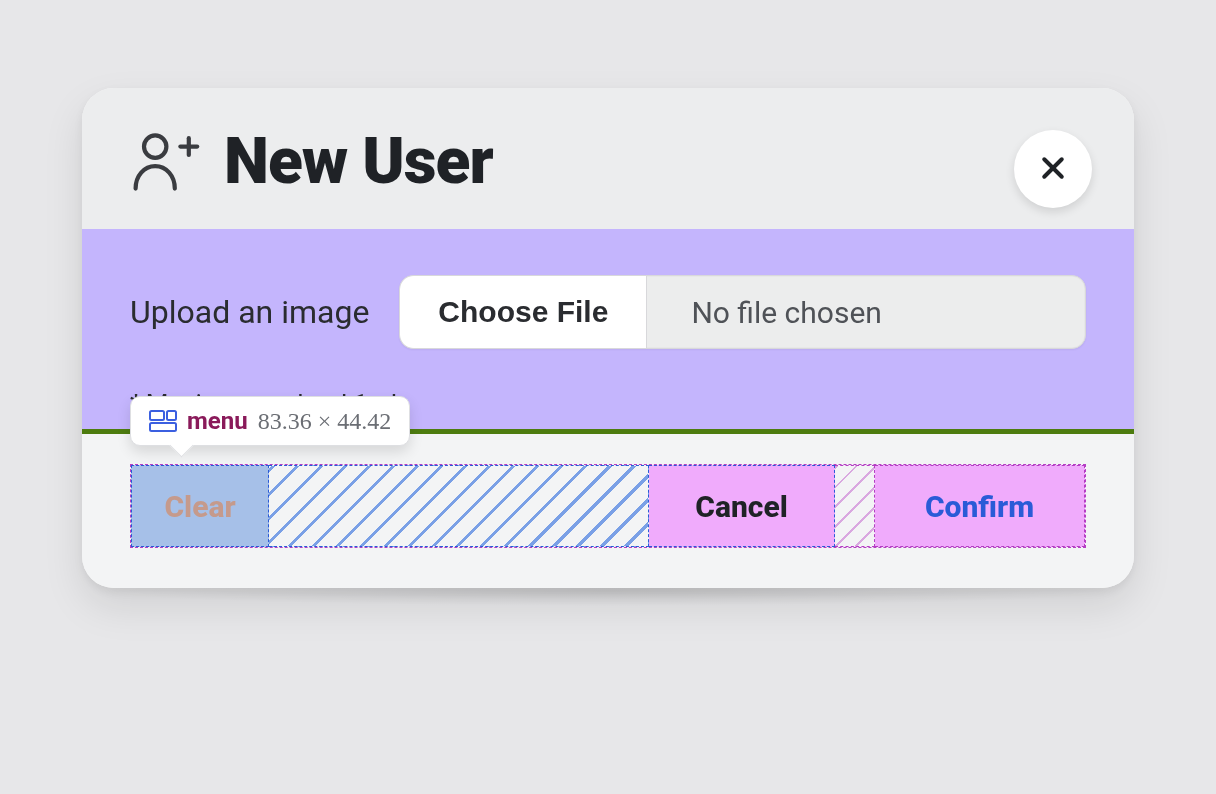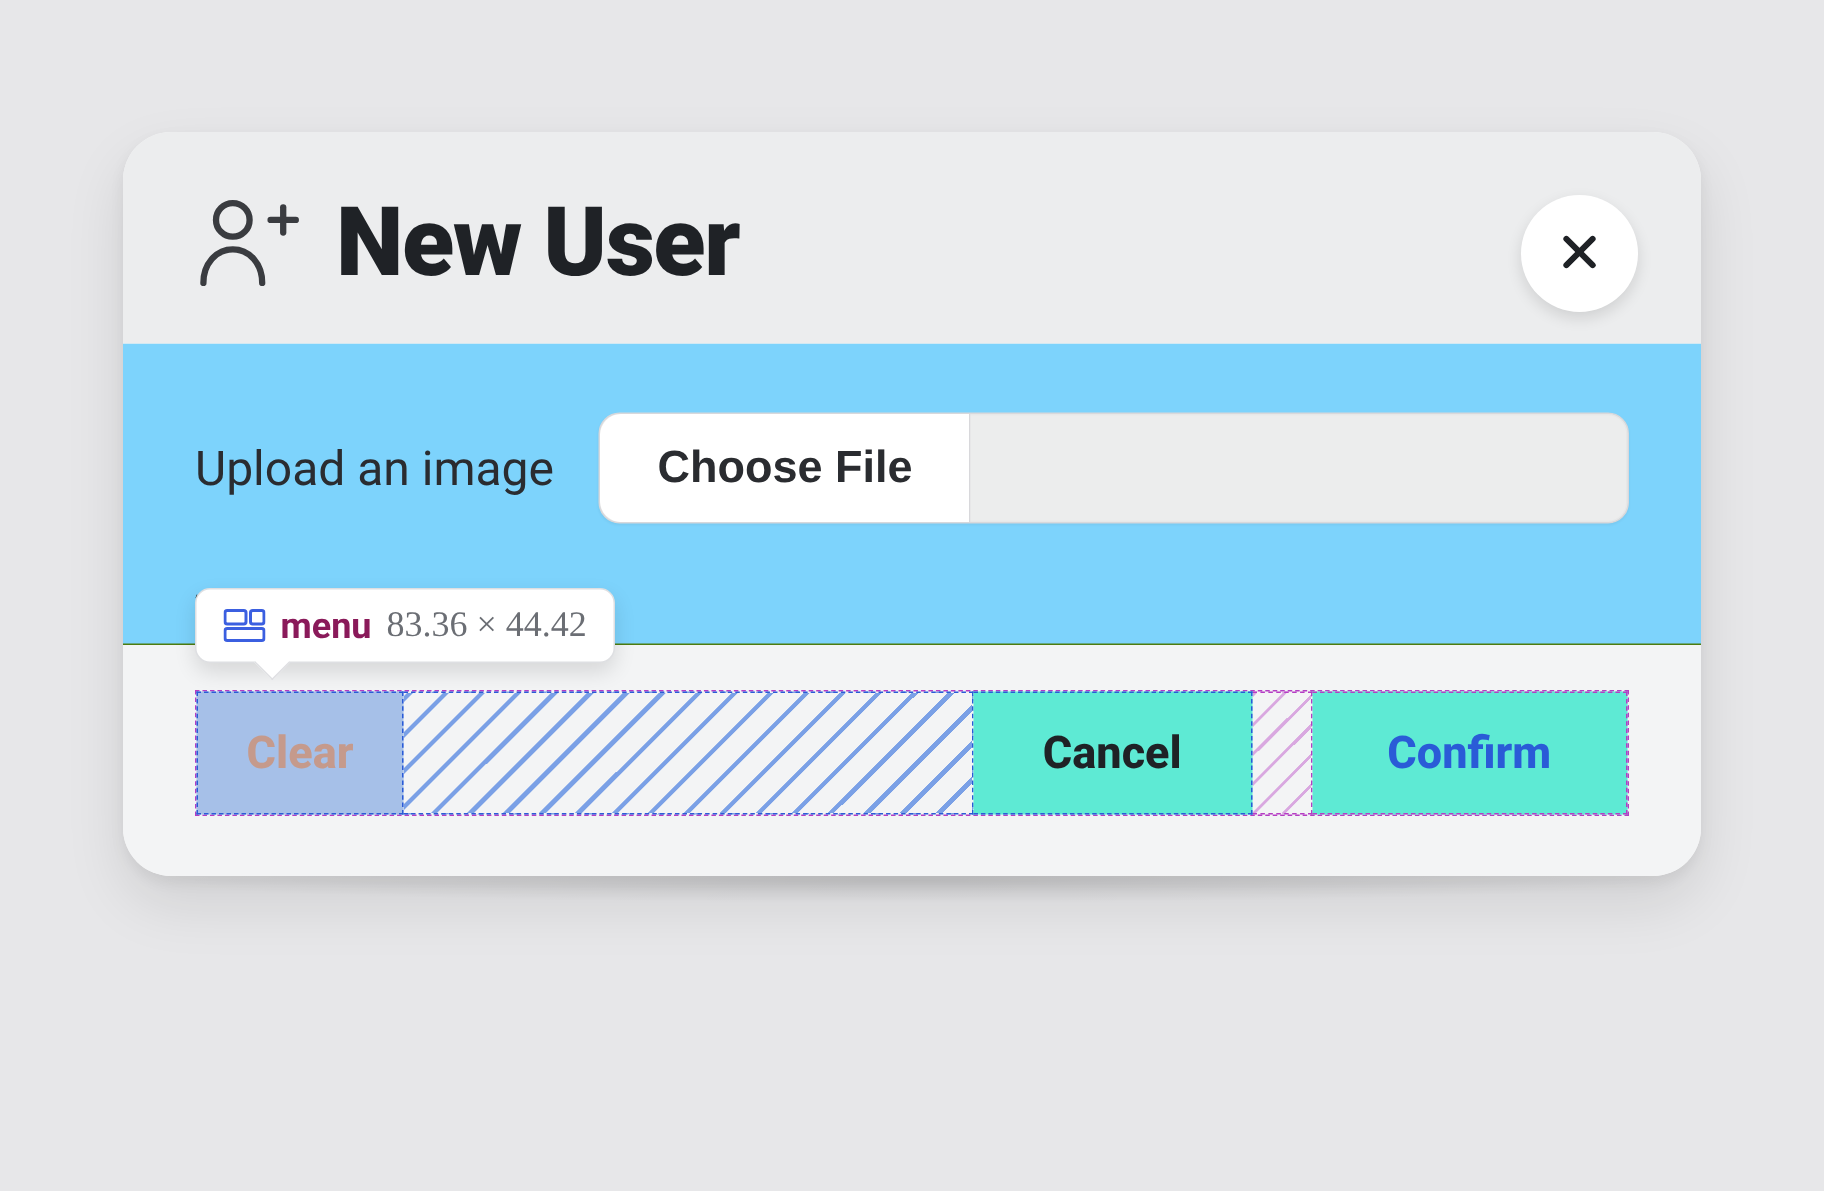--- a/index.html
+++ b/index.html
@@ -57,23 +57,23 @@
     box-shadow: 0 4px 10px rgba(0,0,0,0.12);
     display: flex;
     align-items: center;
     justify-content: center;
     cursor: pointer;
   }
   .close-btn svg { width: 30px; height: 30px; }
 
   
   .card-body {
-    background: #7dd3fc;
+    background: #c4b5fd;
     padding: 46px 48px 10px 48px;
-    border-bottom: 1px solid #4d7c0f;
+    border-bottom: 5px solid #4d7c0f;
   }
   .upload-row {
     display: flex;
     align-items: center;
     gap: 30px;
   }
   .upload-label {
     font-size: 32px;
     color: #2a2c30;
     font-weight: 400;
@@ -129,21 +129,21 @@
   .action-bar {
     display: flex;
     align-items: stretch;
     height: 84px;
     border: 1.5px dashed #b53dc4;
     position: relative;
   }
 
   .action-btn {
     border: 1.5px dashed #2a5bd7;
-    background: #5eead4;
+    background: #f0abfc;
     font-size: 30px;
     font-weight: 800;
     display: flex;
     align-items: center;
     justify-content: center;
     cursor: pointer;
     position: relative;
   }
   .clear-btn {
     width: 138px;
@@ -248,20 +248,21 @@
         </svg>
       </span>
     </button>
   </div>
 
   <div class="card-body">
     <div class="upload-row">
       <div class="upload-label">Upload an image</div>
       <div class="file-picker">
         <button class="choose-file-btn">Choose File</button>
+        <div class="file-status">No file chosen</div>
       </div>
     </div>
     <div class="hint">
       <span class="asterisk">*</span><span>Maximum upload 1mb</span>
     </div>
   </div>
 
   <div class="card-footer">
 
     <div class="dev-tooltip">

